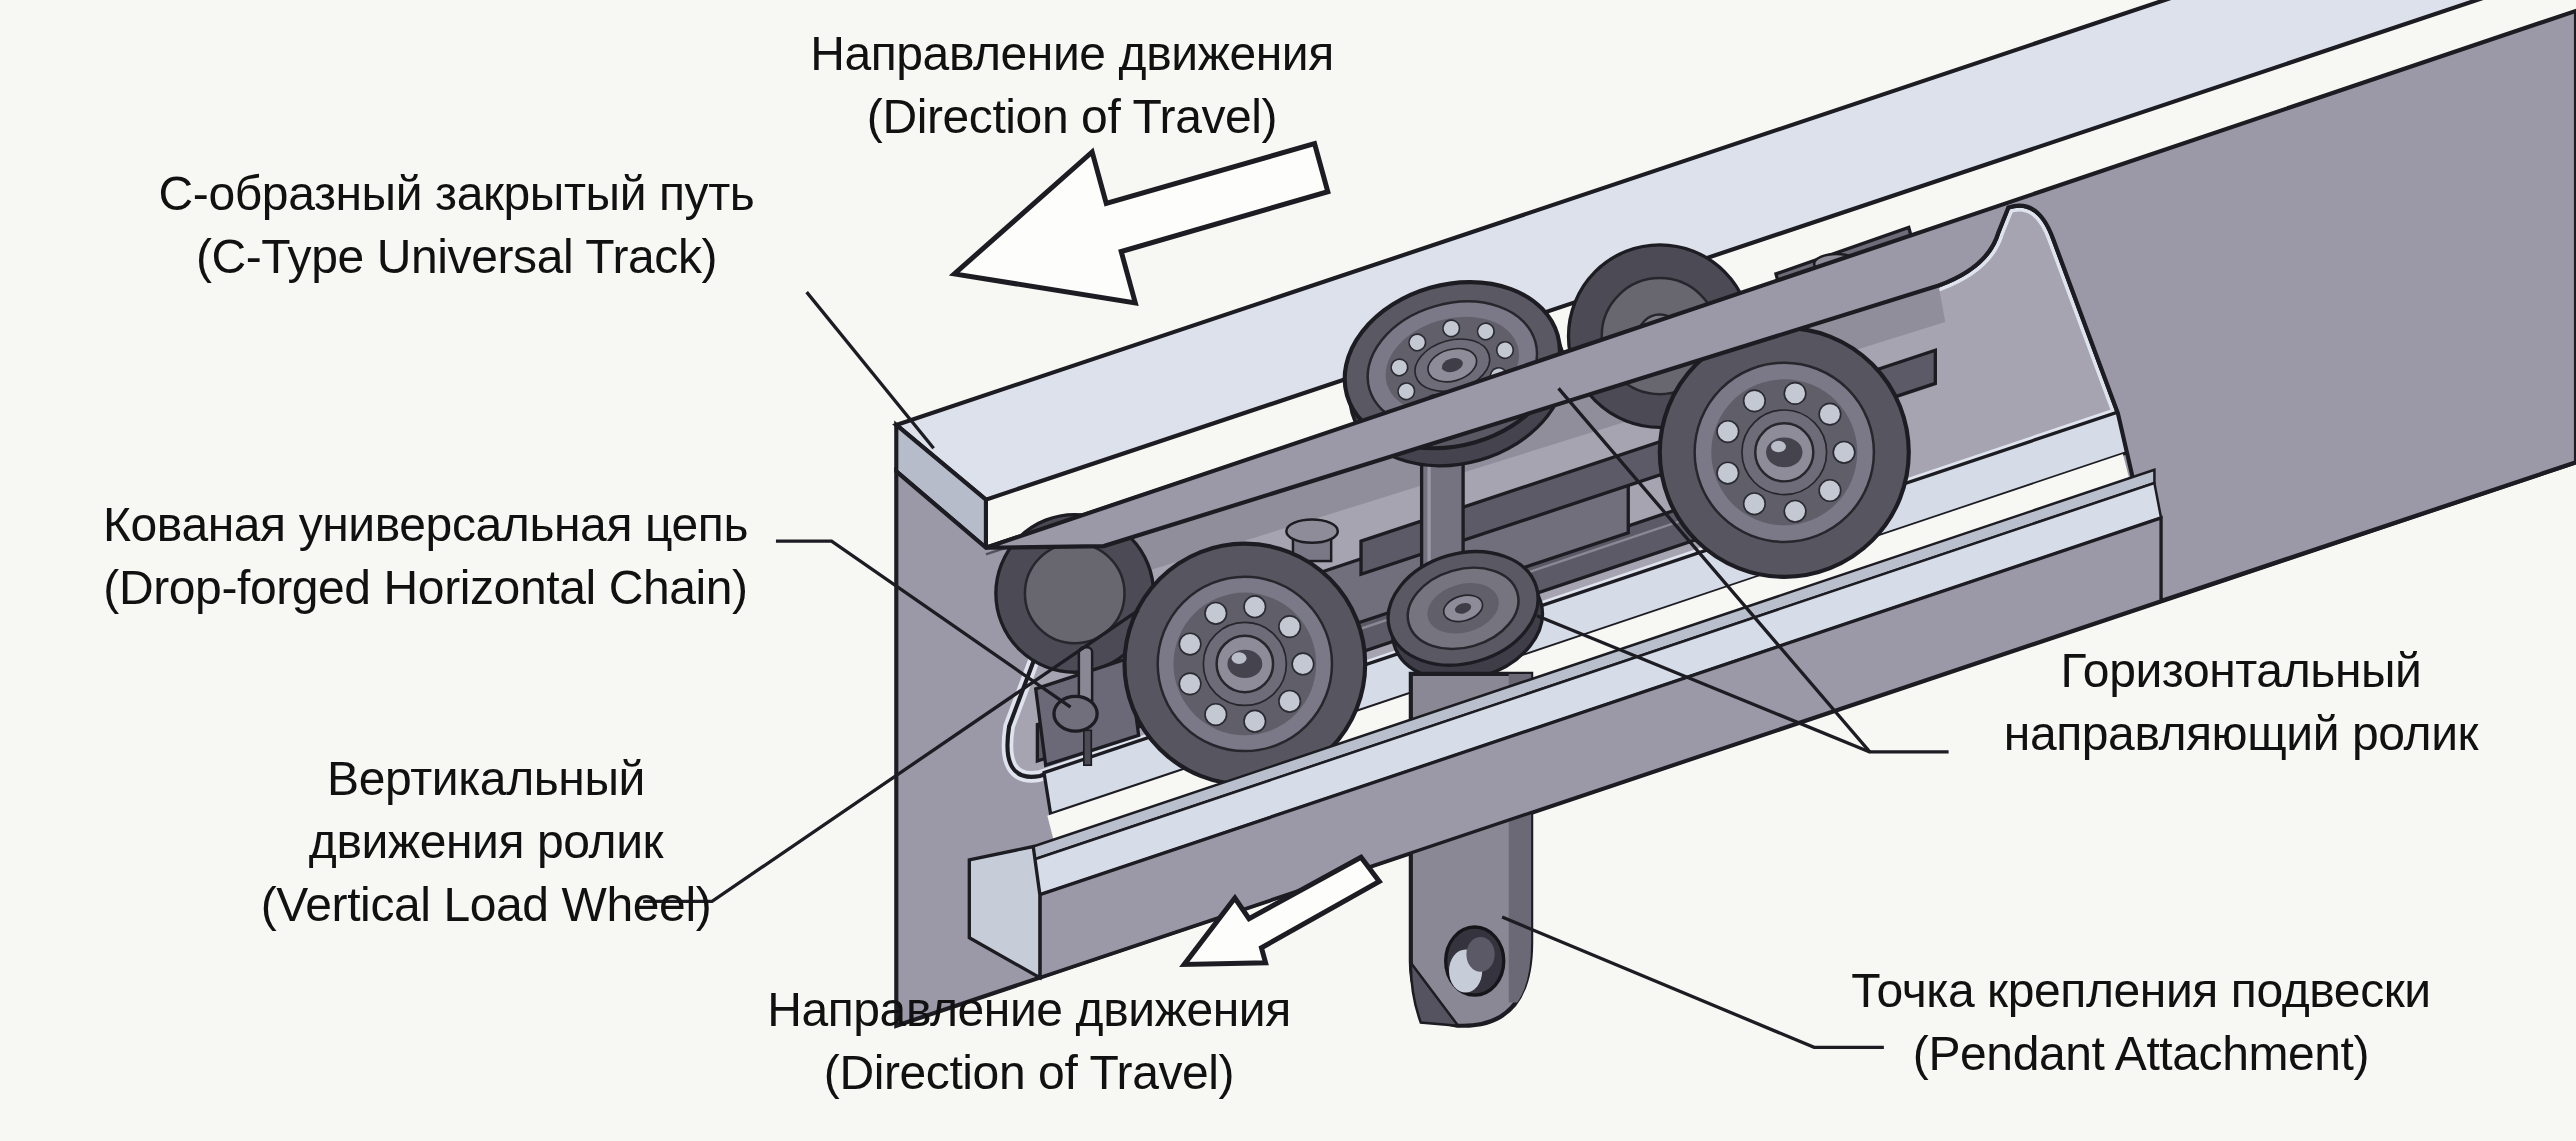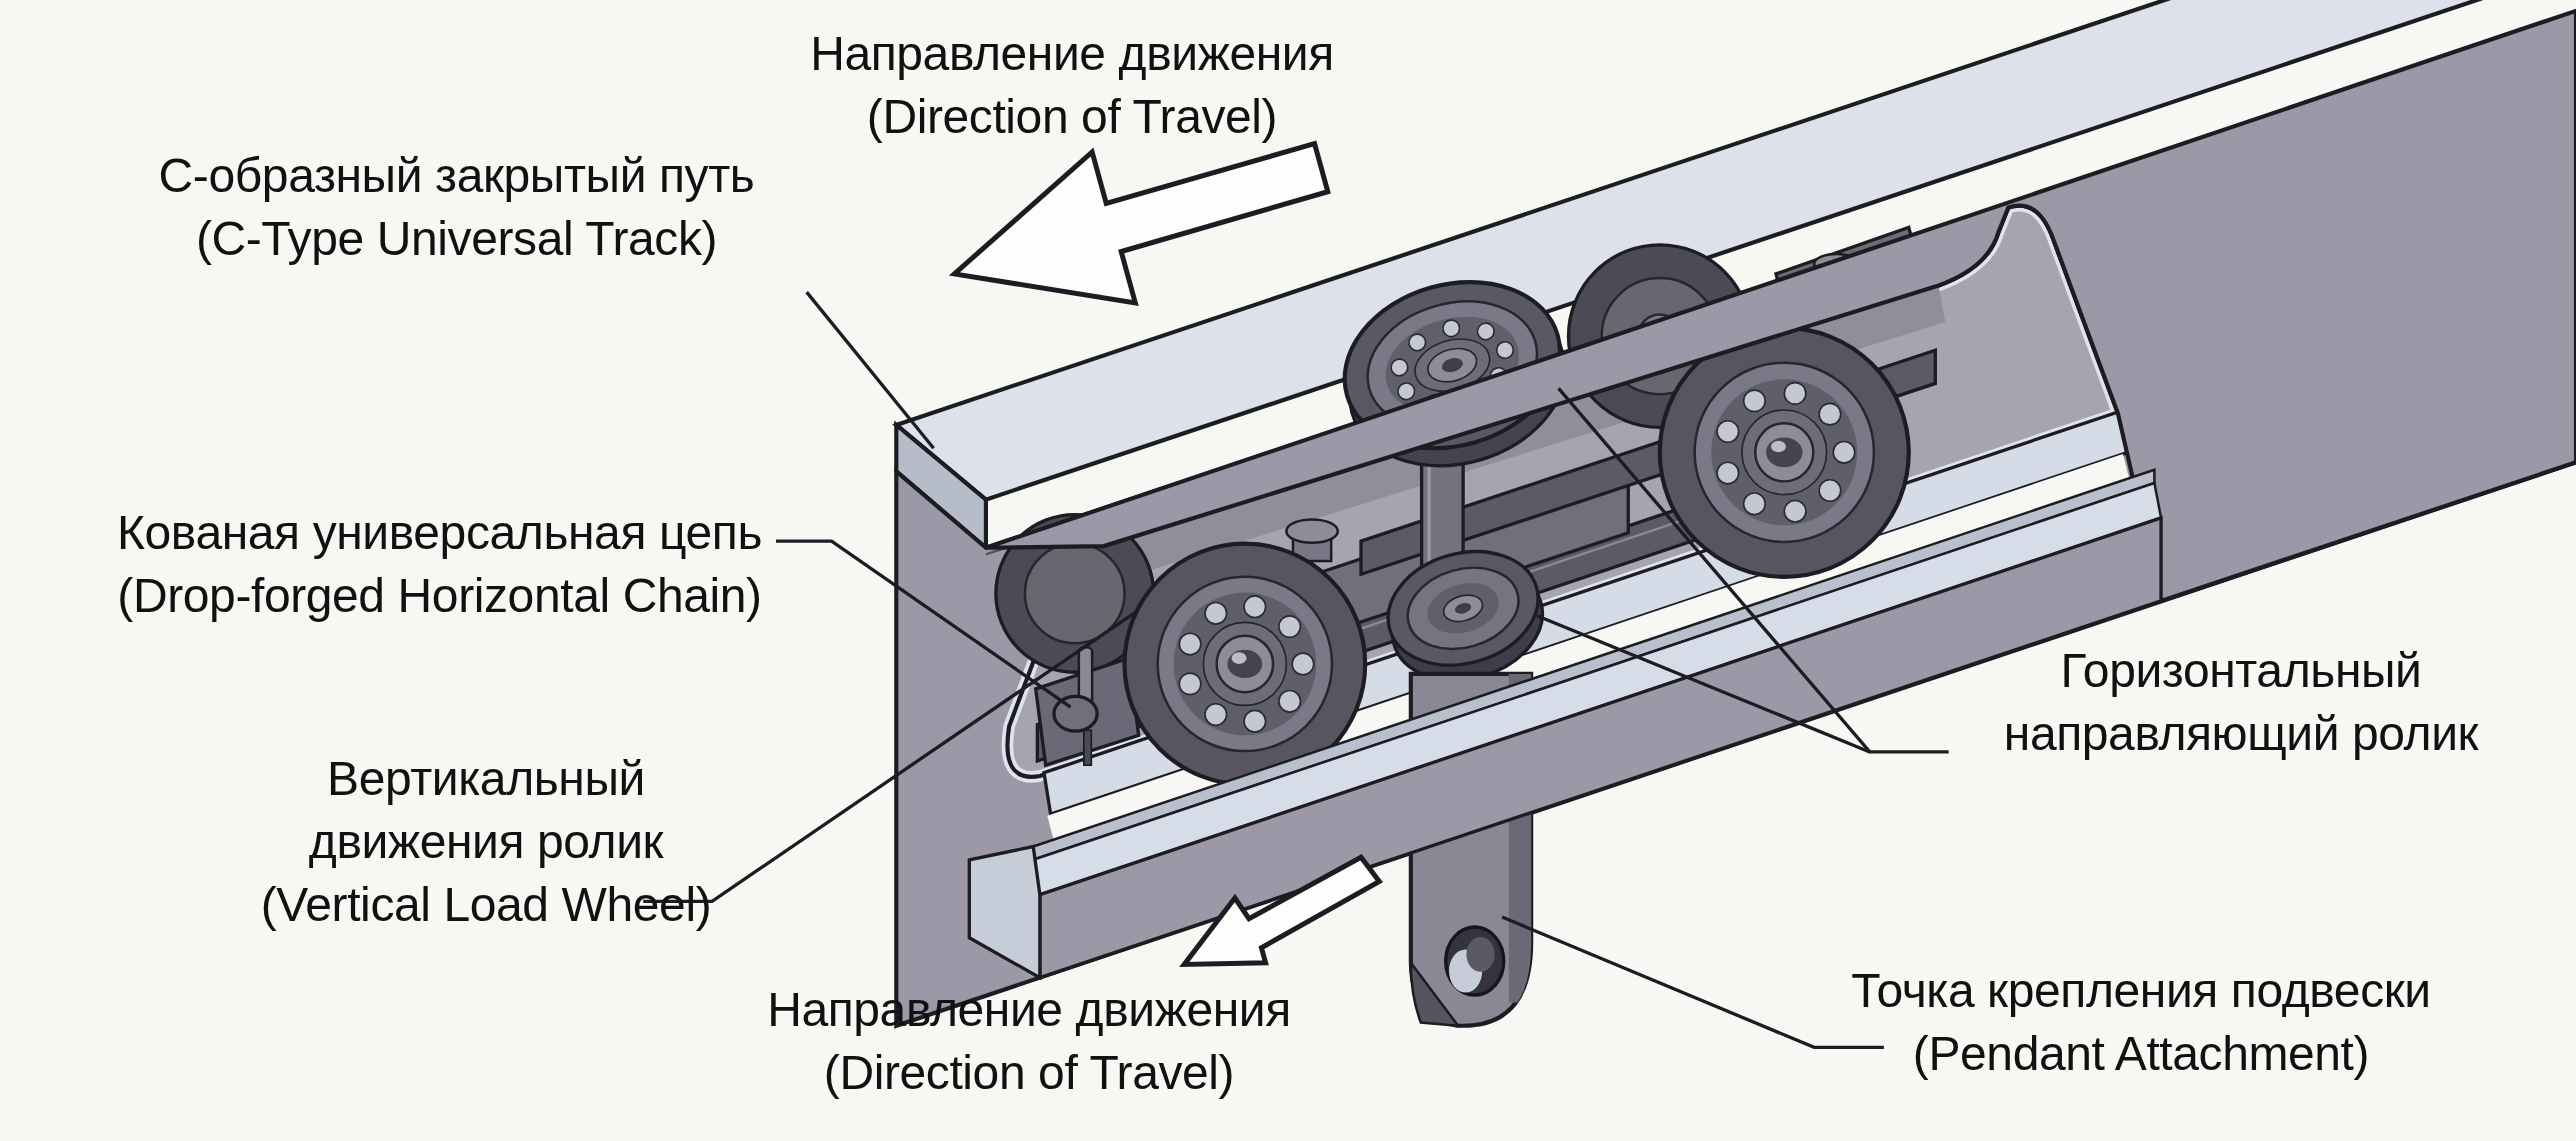--- a/index.html
+++ b/index.html
@@ -198,26 +198,26 @@
     <polyline points="2253,906 1852,742"></polyline>
     <polyline points="1810,1105 2186,1262 2270,1262"></polyline>
   </g>
 </svg>
 
 <div class="lbl" style="left:740px;top:21.6px;width:664px;">
   <div>Направление движения</div>
   <div>(Direction of Travel)</div>
 </div>
 
-<div class="lbl" style="left:83px;top:144px;width:747px;">
+<div class="lbl" style="left:83px;top:162px;width:747px;">
   <div>С-образный закрытый путь</div>
   <div>(C-Type Universal Track)</div>
 </div>
 
-<div class="lbl" style="left:66px;top:493px;width:747px;margin-top:8px;">
+<div class="lbl" style="left:52px;top:493px;width:747px;">
   <div>Кованая универсальная цепь</div>
   <div>(Drop-forged Horizontal Chain)</div>
 </div>
 
 <div class="lbl" style="left:154px;top:747px;width:664px;">
   <div>Вертикальный</div>
   <div>движения ролик</div>
   <div>(Vertical Load Wheel)</div>
 </div>
 

